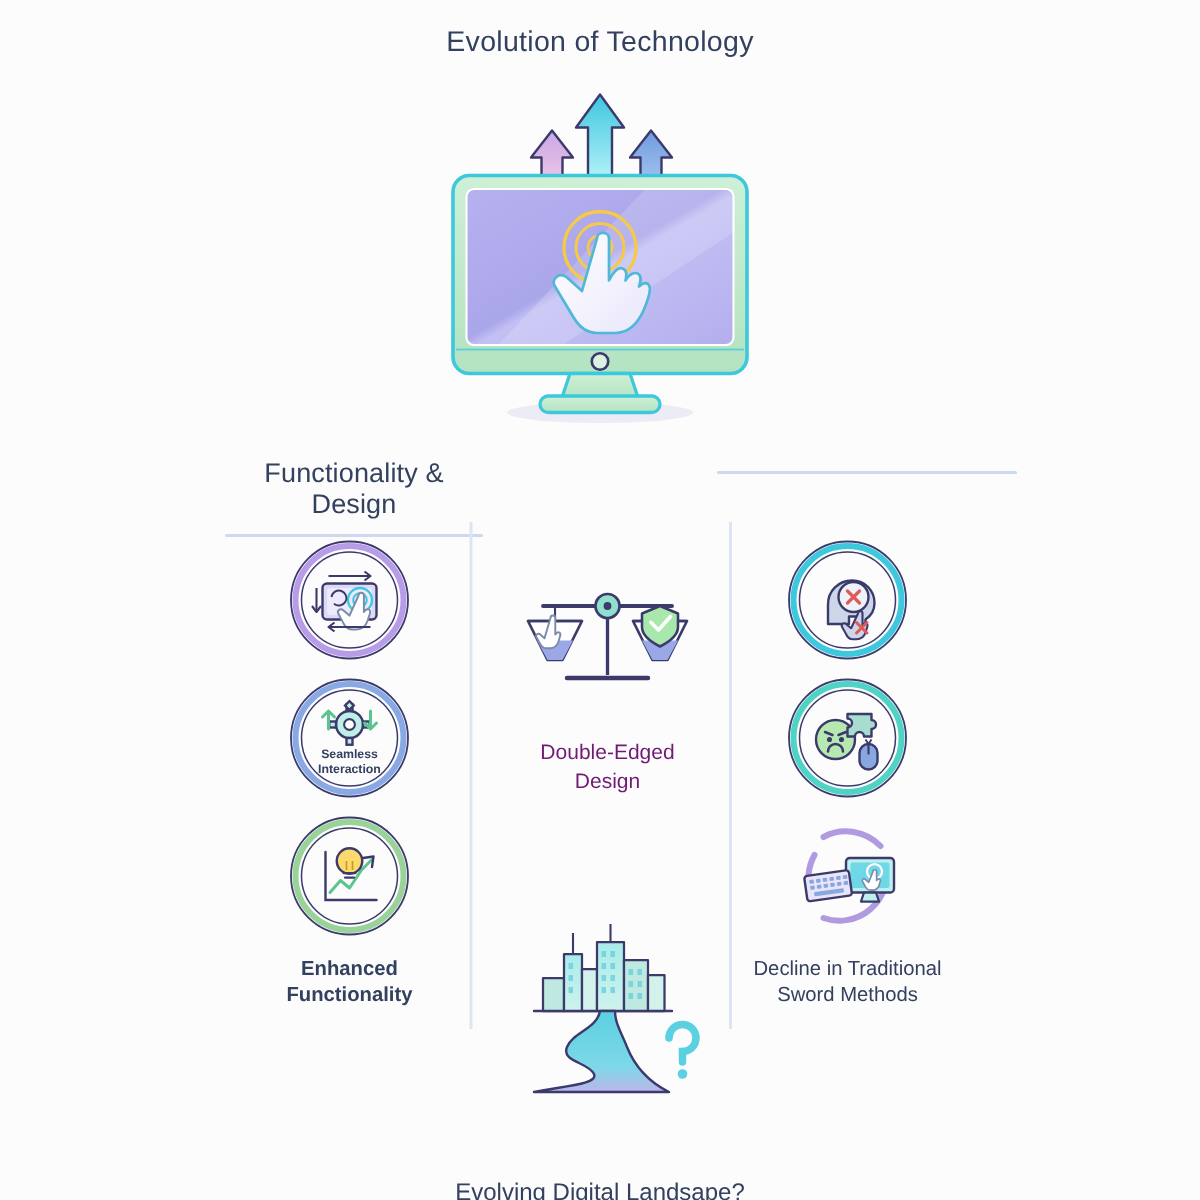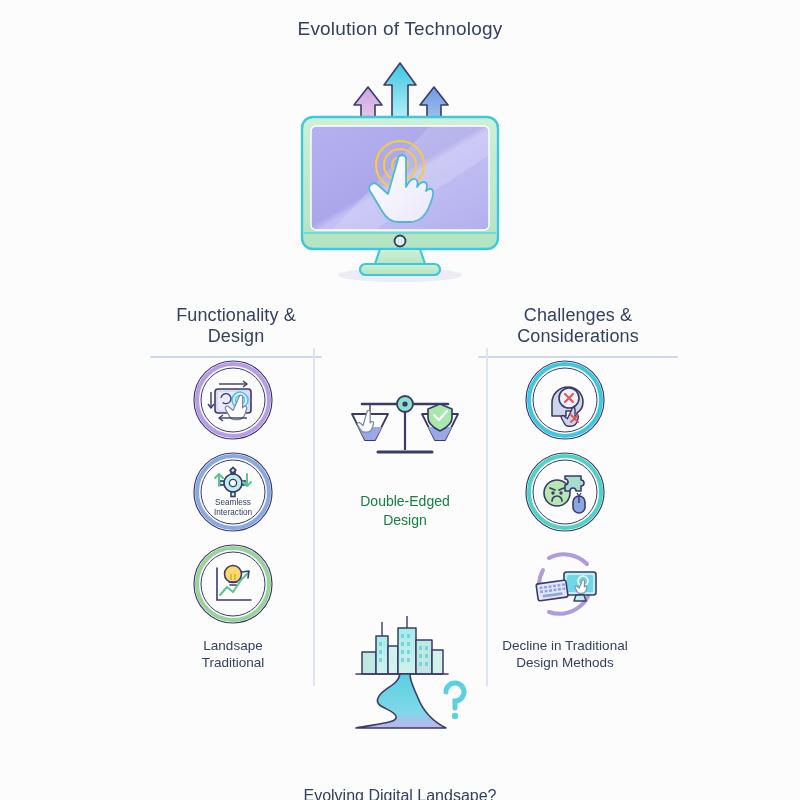--- a/index.html
+++ b/index.html
@@ -73,21 +73,21 @@
   .div-right { left: 486px; }
 
   
   .col {
     position: absolute;
     width: 170px;
     display: flex;
     flex-direction: column;
     align-items: center;
   }
-  .col-left  { top: 356px; left: 148px; }
+  .col-left  { top: 356px; left: 148px; font-weight: bold; }
   .col-right { top: 356px; left: 480px; }
 
   .item { display: flex; flex-direction: column; align-items: center; }
 
   .badge {
     width: 88px;
     height: 88px;
     position: relative;
   }
 
@@ -108,21 +108,21 @@
     display: flex;
     flex-direction: column;
     align-items: center;
   }
 
   .center-caption {
     margin-top: 10px;
     text-align: center;
     font-size: 14px;
     line-height: 19px;
-    color: #15803d;
+    color: #701a75;
   }
 
   .city-wrap {
     position: absolute;
     top: 612px;
     left: 326px;
     width: 160px;
     height: 120px;
   }
 
@@ -226,21 +226,20 @@
       <rect x="80" y="209" width="80" height="11" rx="5.5" fill="url(#baseGrad)" stroke="#3ec8dd" stroke-width="2.2"></rect>
     </svg>
   </div>
 
   <div class="sec-head sec-left">
     <div>Functionality &amp; Design</div>
     <div class="rule"></div>
   </div>
 
   <div class="sec-head sec-right">
-    <div>Challenges &amp; Considerations</div>
     <div class="rule"></div>
   </div>
 
   <div class="divider div-left"></div>
   <div class="divider div-right"></div>
 
   <div class="col col-left">
 
     <div class="item">
       <div class="badge">
@@ -308,22 +307,22 @@
 
           <path d="M31 55 L38 47 L44 52 L52 40 L59 33" fill="none" stroke="#5cc48f" stroke-width="2" stroke-linejoin="round" stroke-linecap="round"></path>
           <path d="M53 32 L60 31 L59 38" fill="none" stroke="#3b3a6b" stroke-width="1.6" stroke-linejoin="round" stroke-linecap="round"></path>
 
           <circle cx="44" cy="34" r="8.5" fill="#fbd96b" stroke="#3b3a6b" stroke-width="1.6"></circle>
           <path d="M40 42 L48 42 M41 45 L47 45" stroke="#3b3a6b" stroke-width="1.5" stroke-linecap="round"></path>
           <path d="M42 40 L42 34 M46 40 L46 34" stroke="#c79a25" stroke-width="1.1"></path>
         </svg>
       </div>
       <div class="caption">
-        <div>Landsape</div>
-        <div>Traditional</div>
+        <div>Enhanced</div>
+        <div>Functionality</div>
       </div>
     </div>
   </div>
 
   <div class="col col-right">
 
     <div class="item">
       <div class="badge">
         <svg width="88" height="88" viewBox="0 0 88 88">
           <circle cx="44" cy="44" r="39" fill="none" stroke="#3b3a6b" stroke-width="1.2"></circle>
@@ -391,21 +390,21 @@
             <rect x="28" y="49" width="3" height="2.6" rx="0.6"></rect>
             <rect x="32.5" y="49" width="3" height="2.6" rx="0.6"></rect>
             <rect x="37" y="49" width="3" height="2.6" rx="0.6"></rect>
             <rect x="41.5" y="49" width="3" height="2.6" rx="0.6"></rect>
             <rect x="21" y="53.5" width="20" height="2.8" rx="0.8"></rect>
           </g>
         </svg>
       </div>
       <div class="caption">
         <div>Decline in Traditional</div>
-        <div>Design Methods</div>
+        <div>Sword Methods</div>
       </div>
     </div>
   </div>
 
   <div class="center-col">
     <div>
       <svg width="130" height="100" viewBox="0 0 130 100">
 
         <line x1="22" y1="22" x2="108" y2="22" stroke="#3b3a6b" stroke-width="2.6" stroke-linecap="round"></line>
 

